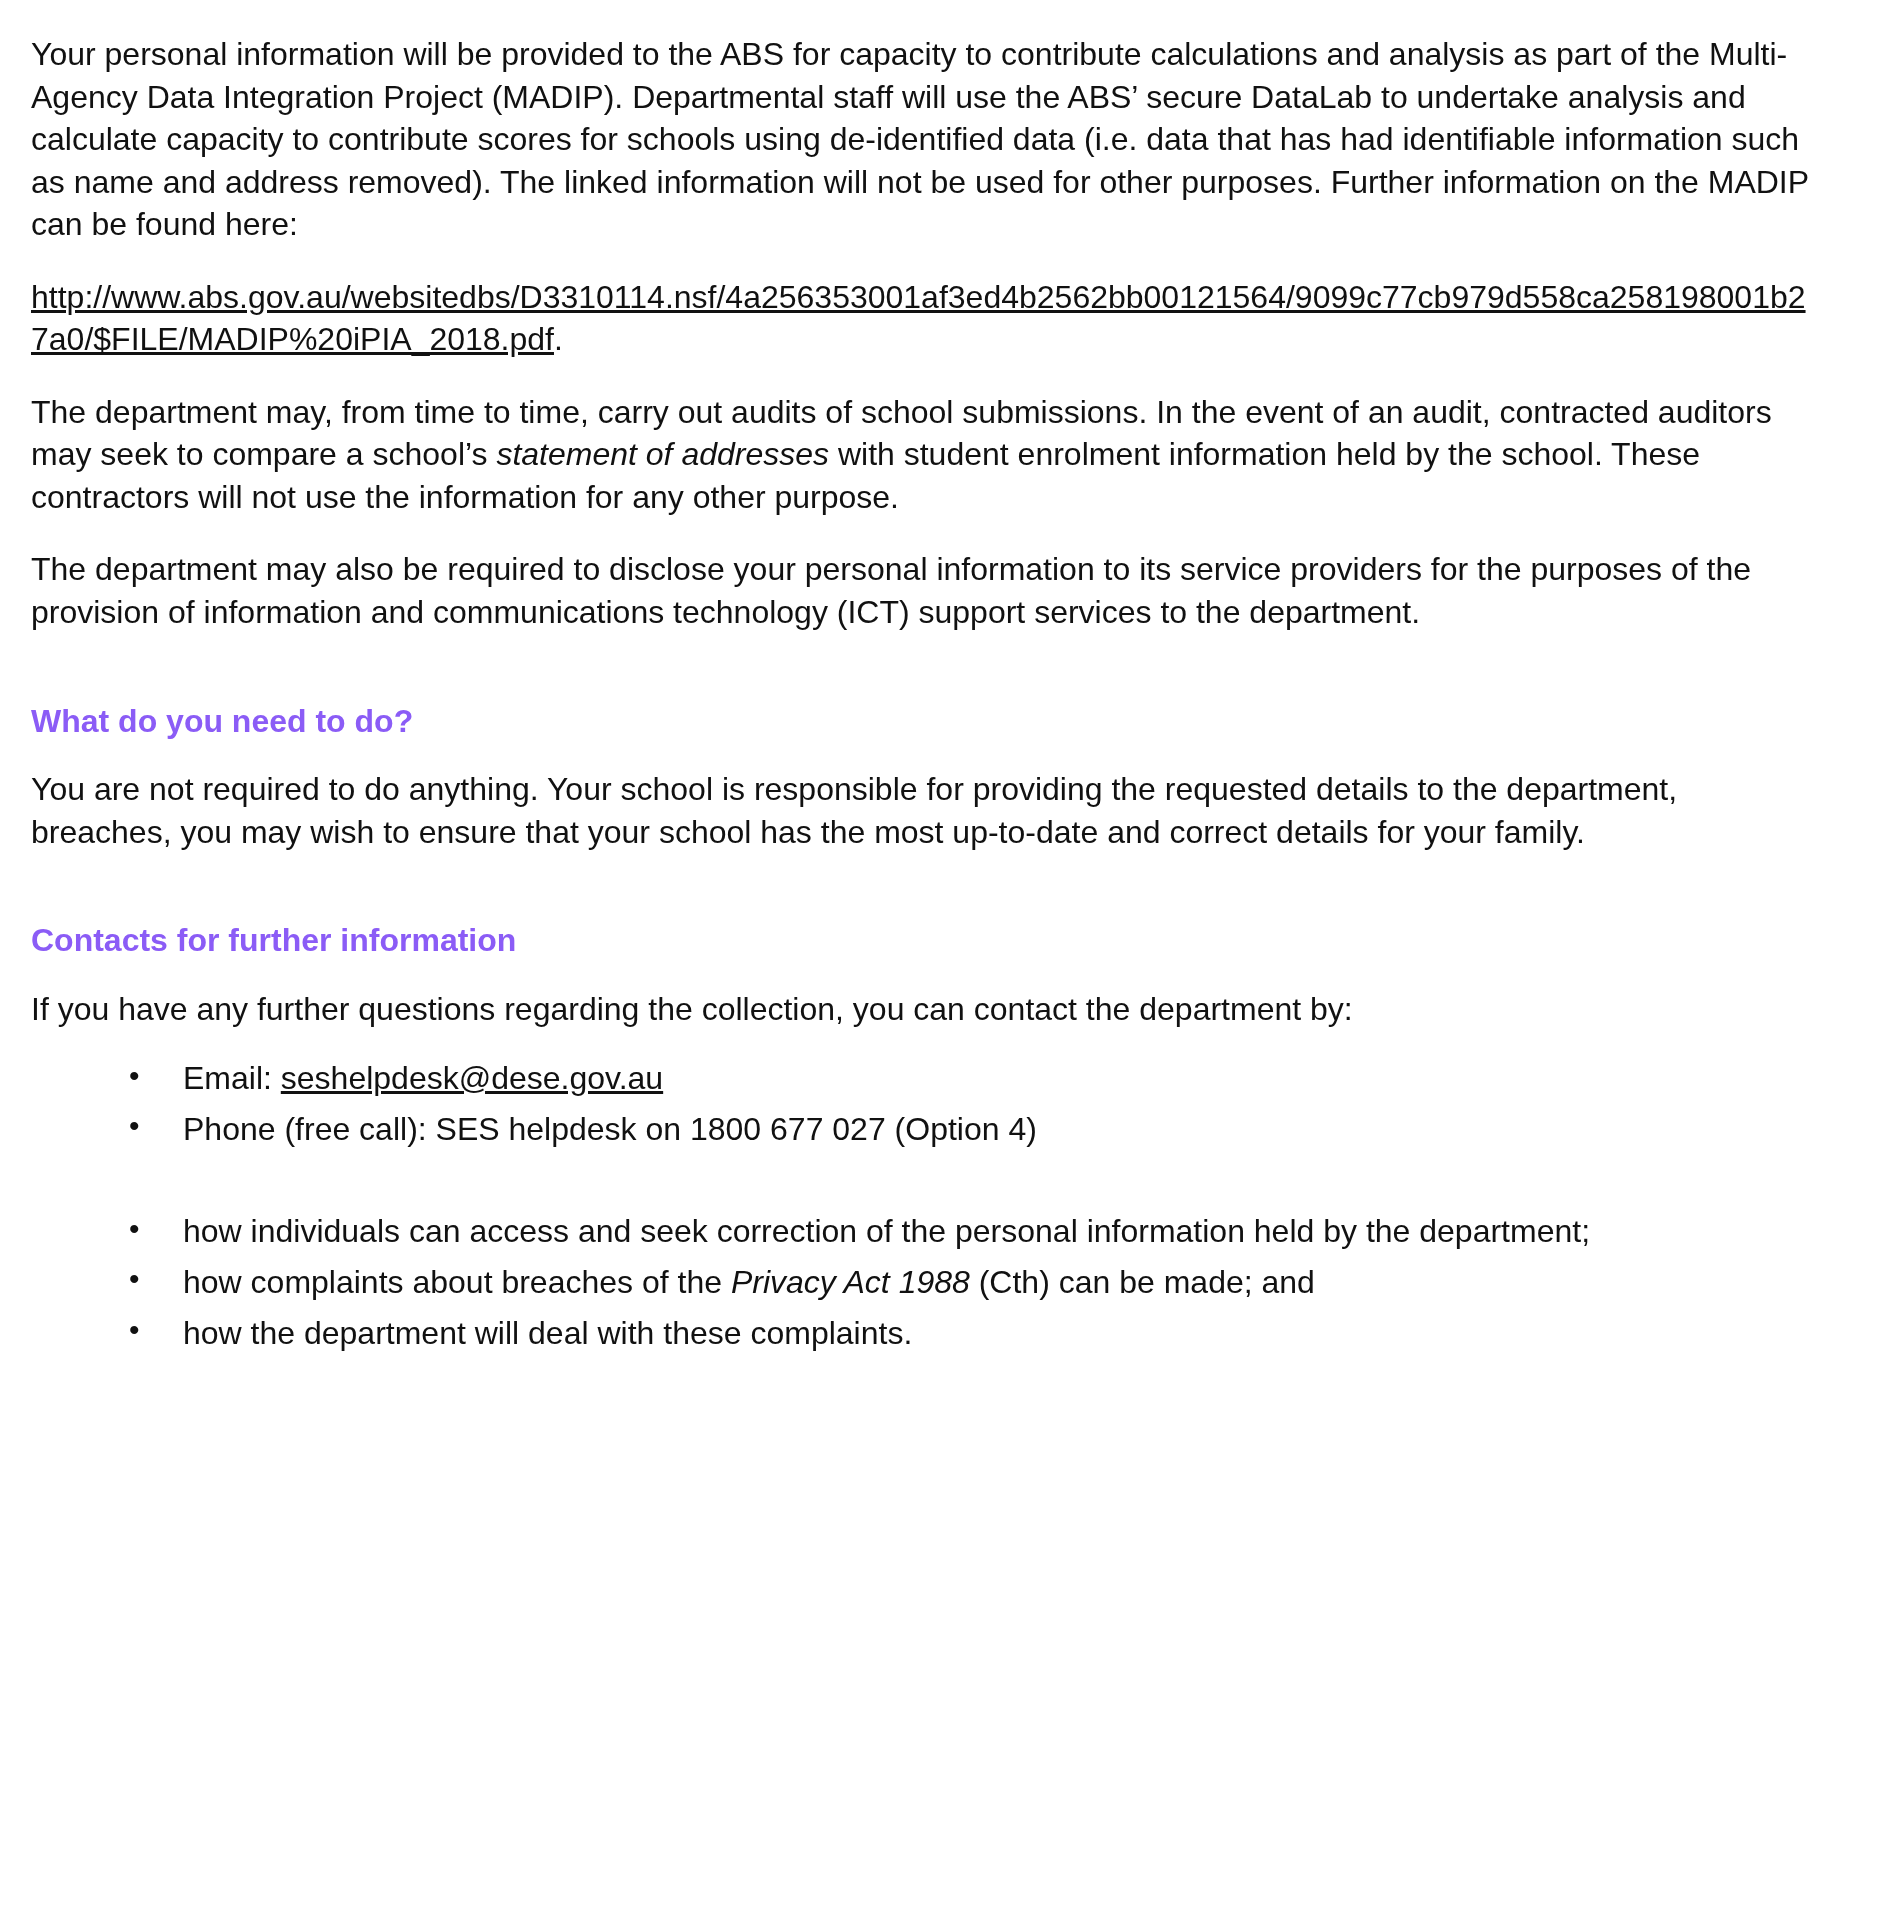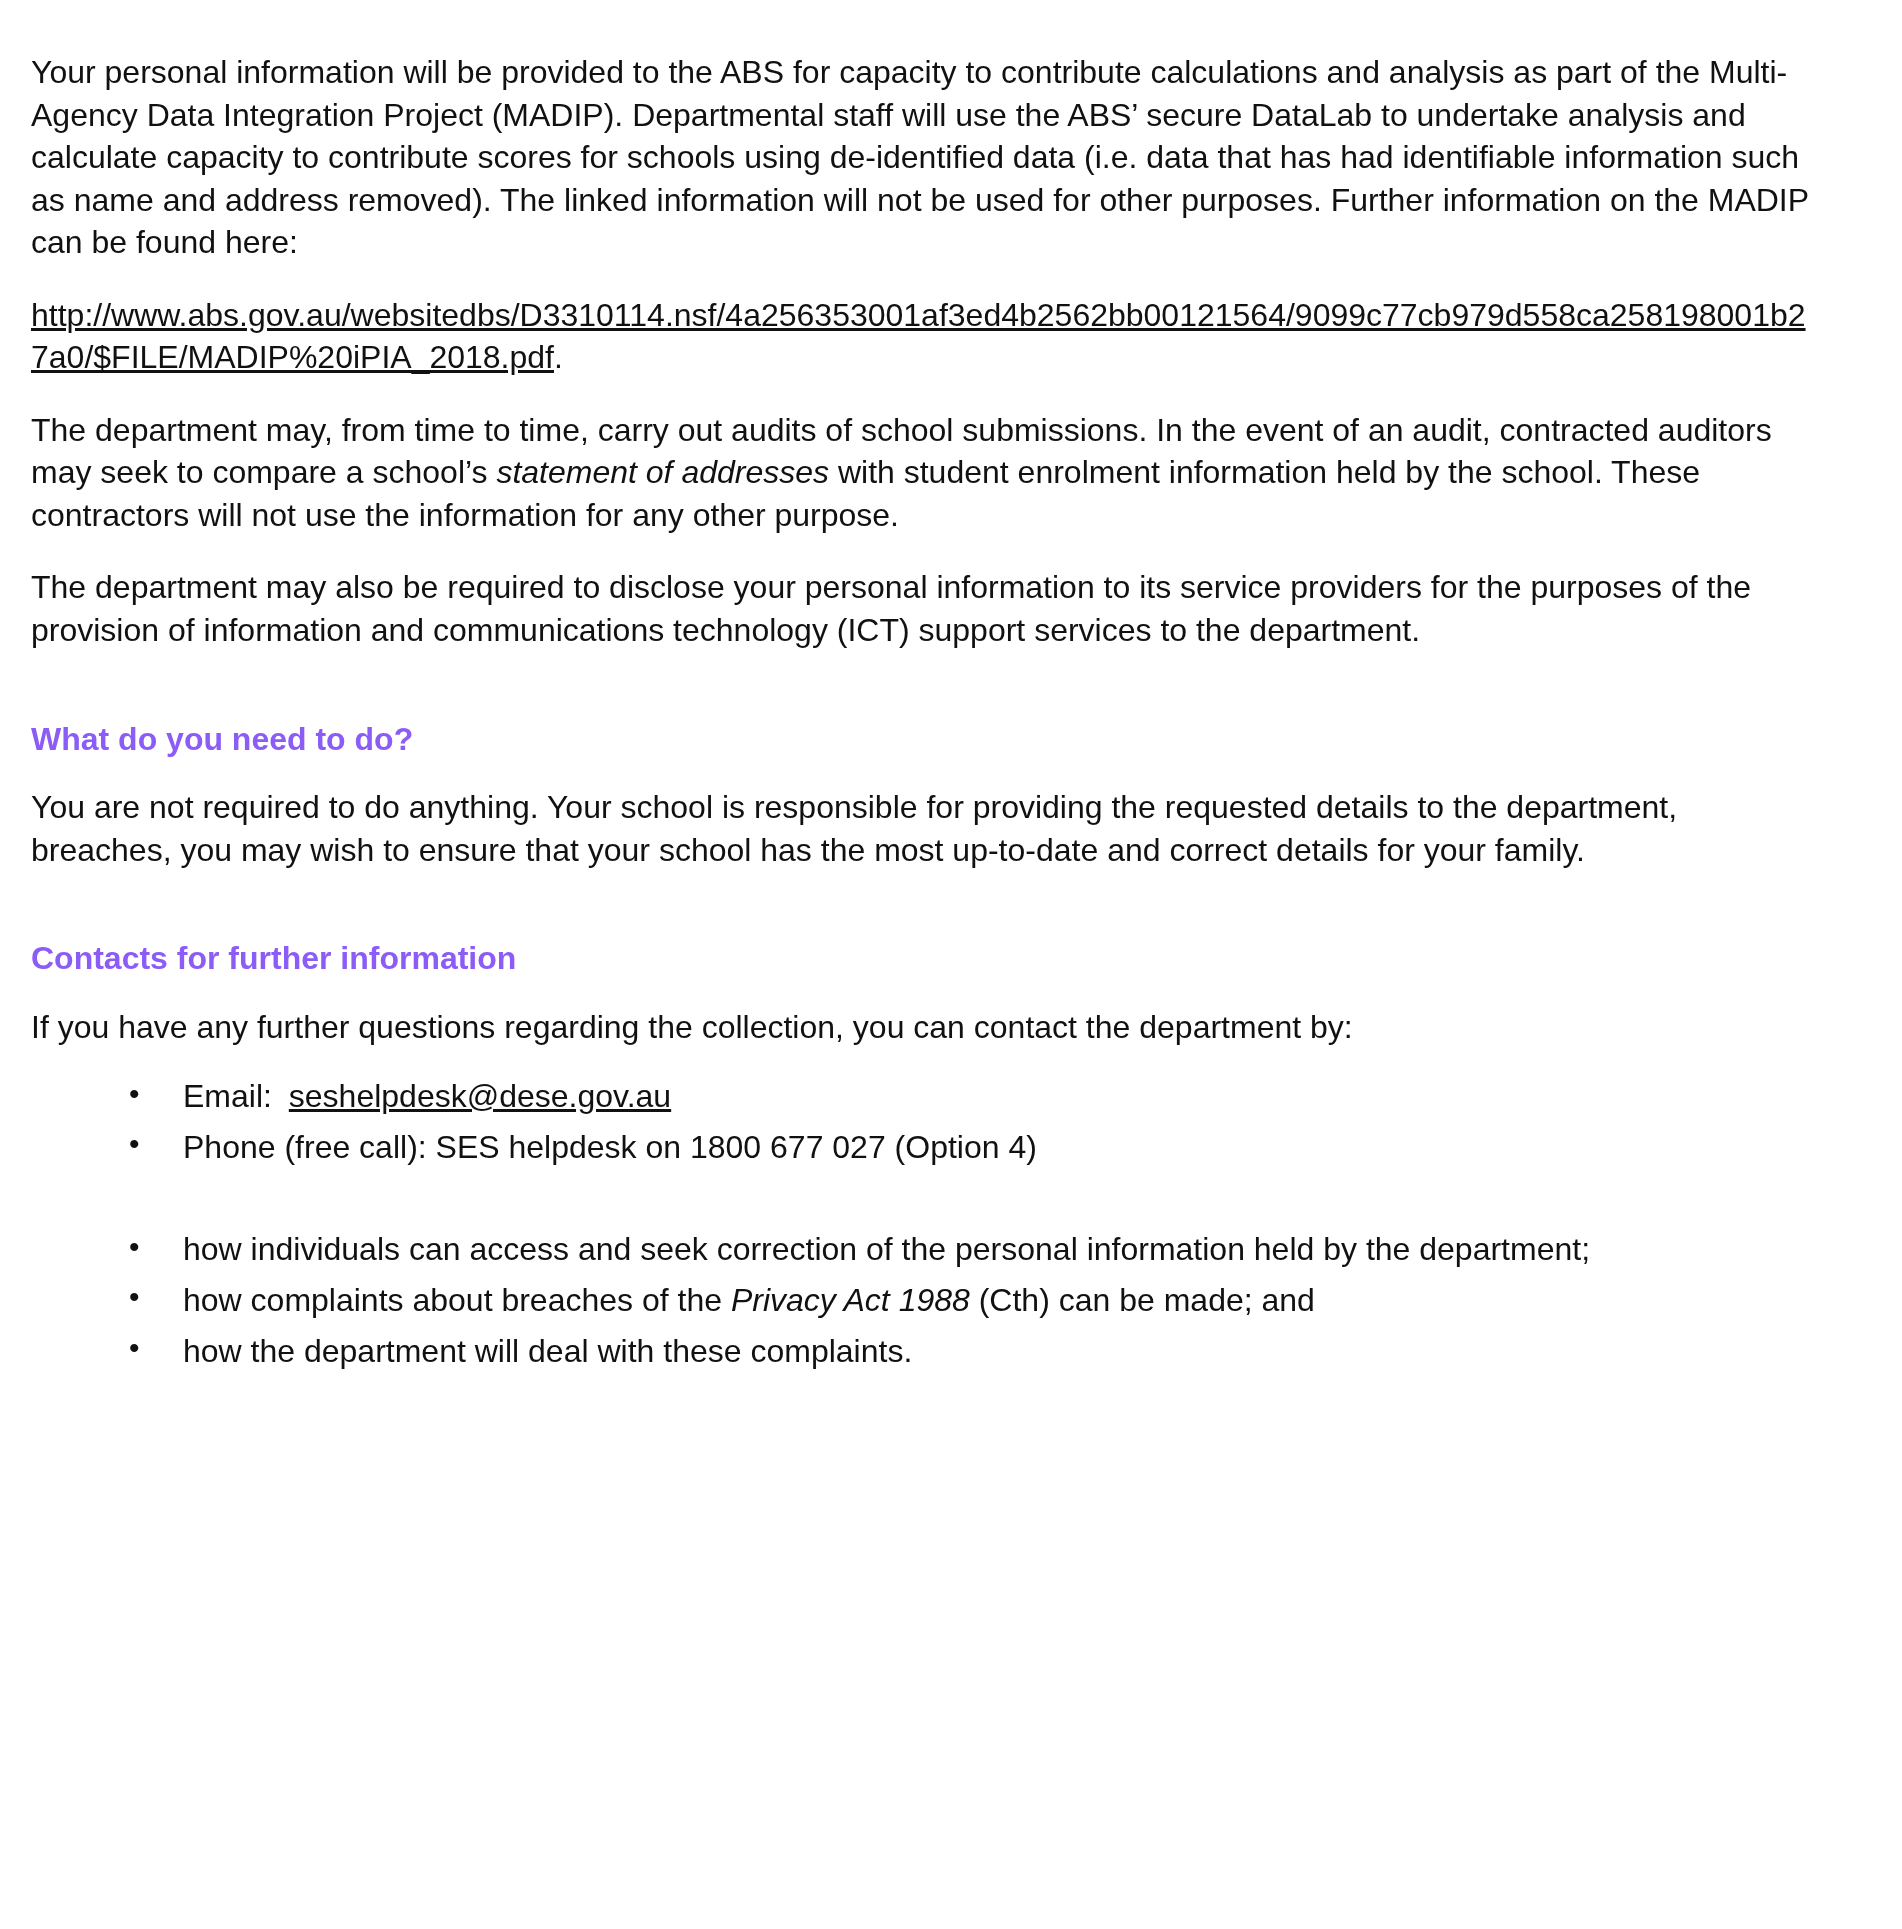--- a/index.html
+++ b/index.html
@@ -11,40 +11,39 @@
     width: 1902px;
     min-height: 1929px;
     font-family: "Liberation Sans", sans-serif;
     color: #000000;
     -webkit-font-smoothing: antialiased;
   }
   .page {
     box-sizing: border-box;
     width: 1902px;
     min-height: 1929px;
-    padding: 51px 84px 35px 31px;
+    padding: 33px 84px 35px 31px;
   }
   p.body-text {
     margin: 0 0 30px 0;
     font-size: 32px;
     line-height: 1.33;
     color: #111111;
   }
   p.tight {
     margin-bottom: 26px;
   }
   .link {
     text-decoration: underline;
     color: #111111;
     word-break: break-all;
   }
   .link-inline {
     text-decoration: underline;
     color: #111111;
-    margin-left: 8px;
   }
   .italic {
     font-style: italic;
   }
   h2.heading {
     margin: 0 0 26px 0;
     font-size: 32px;
     font-weight: bold;
     line-height: 1.3;
     color: #8b5cf6;

